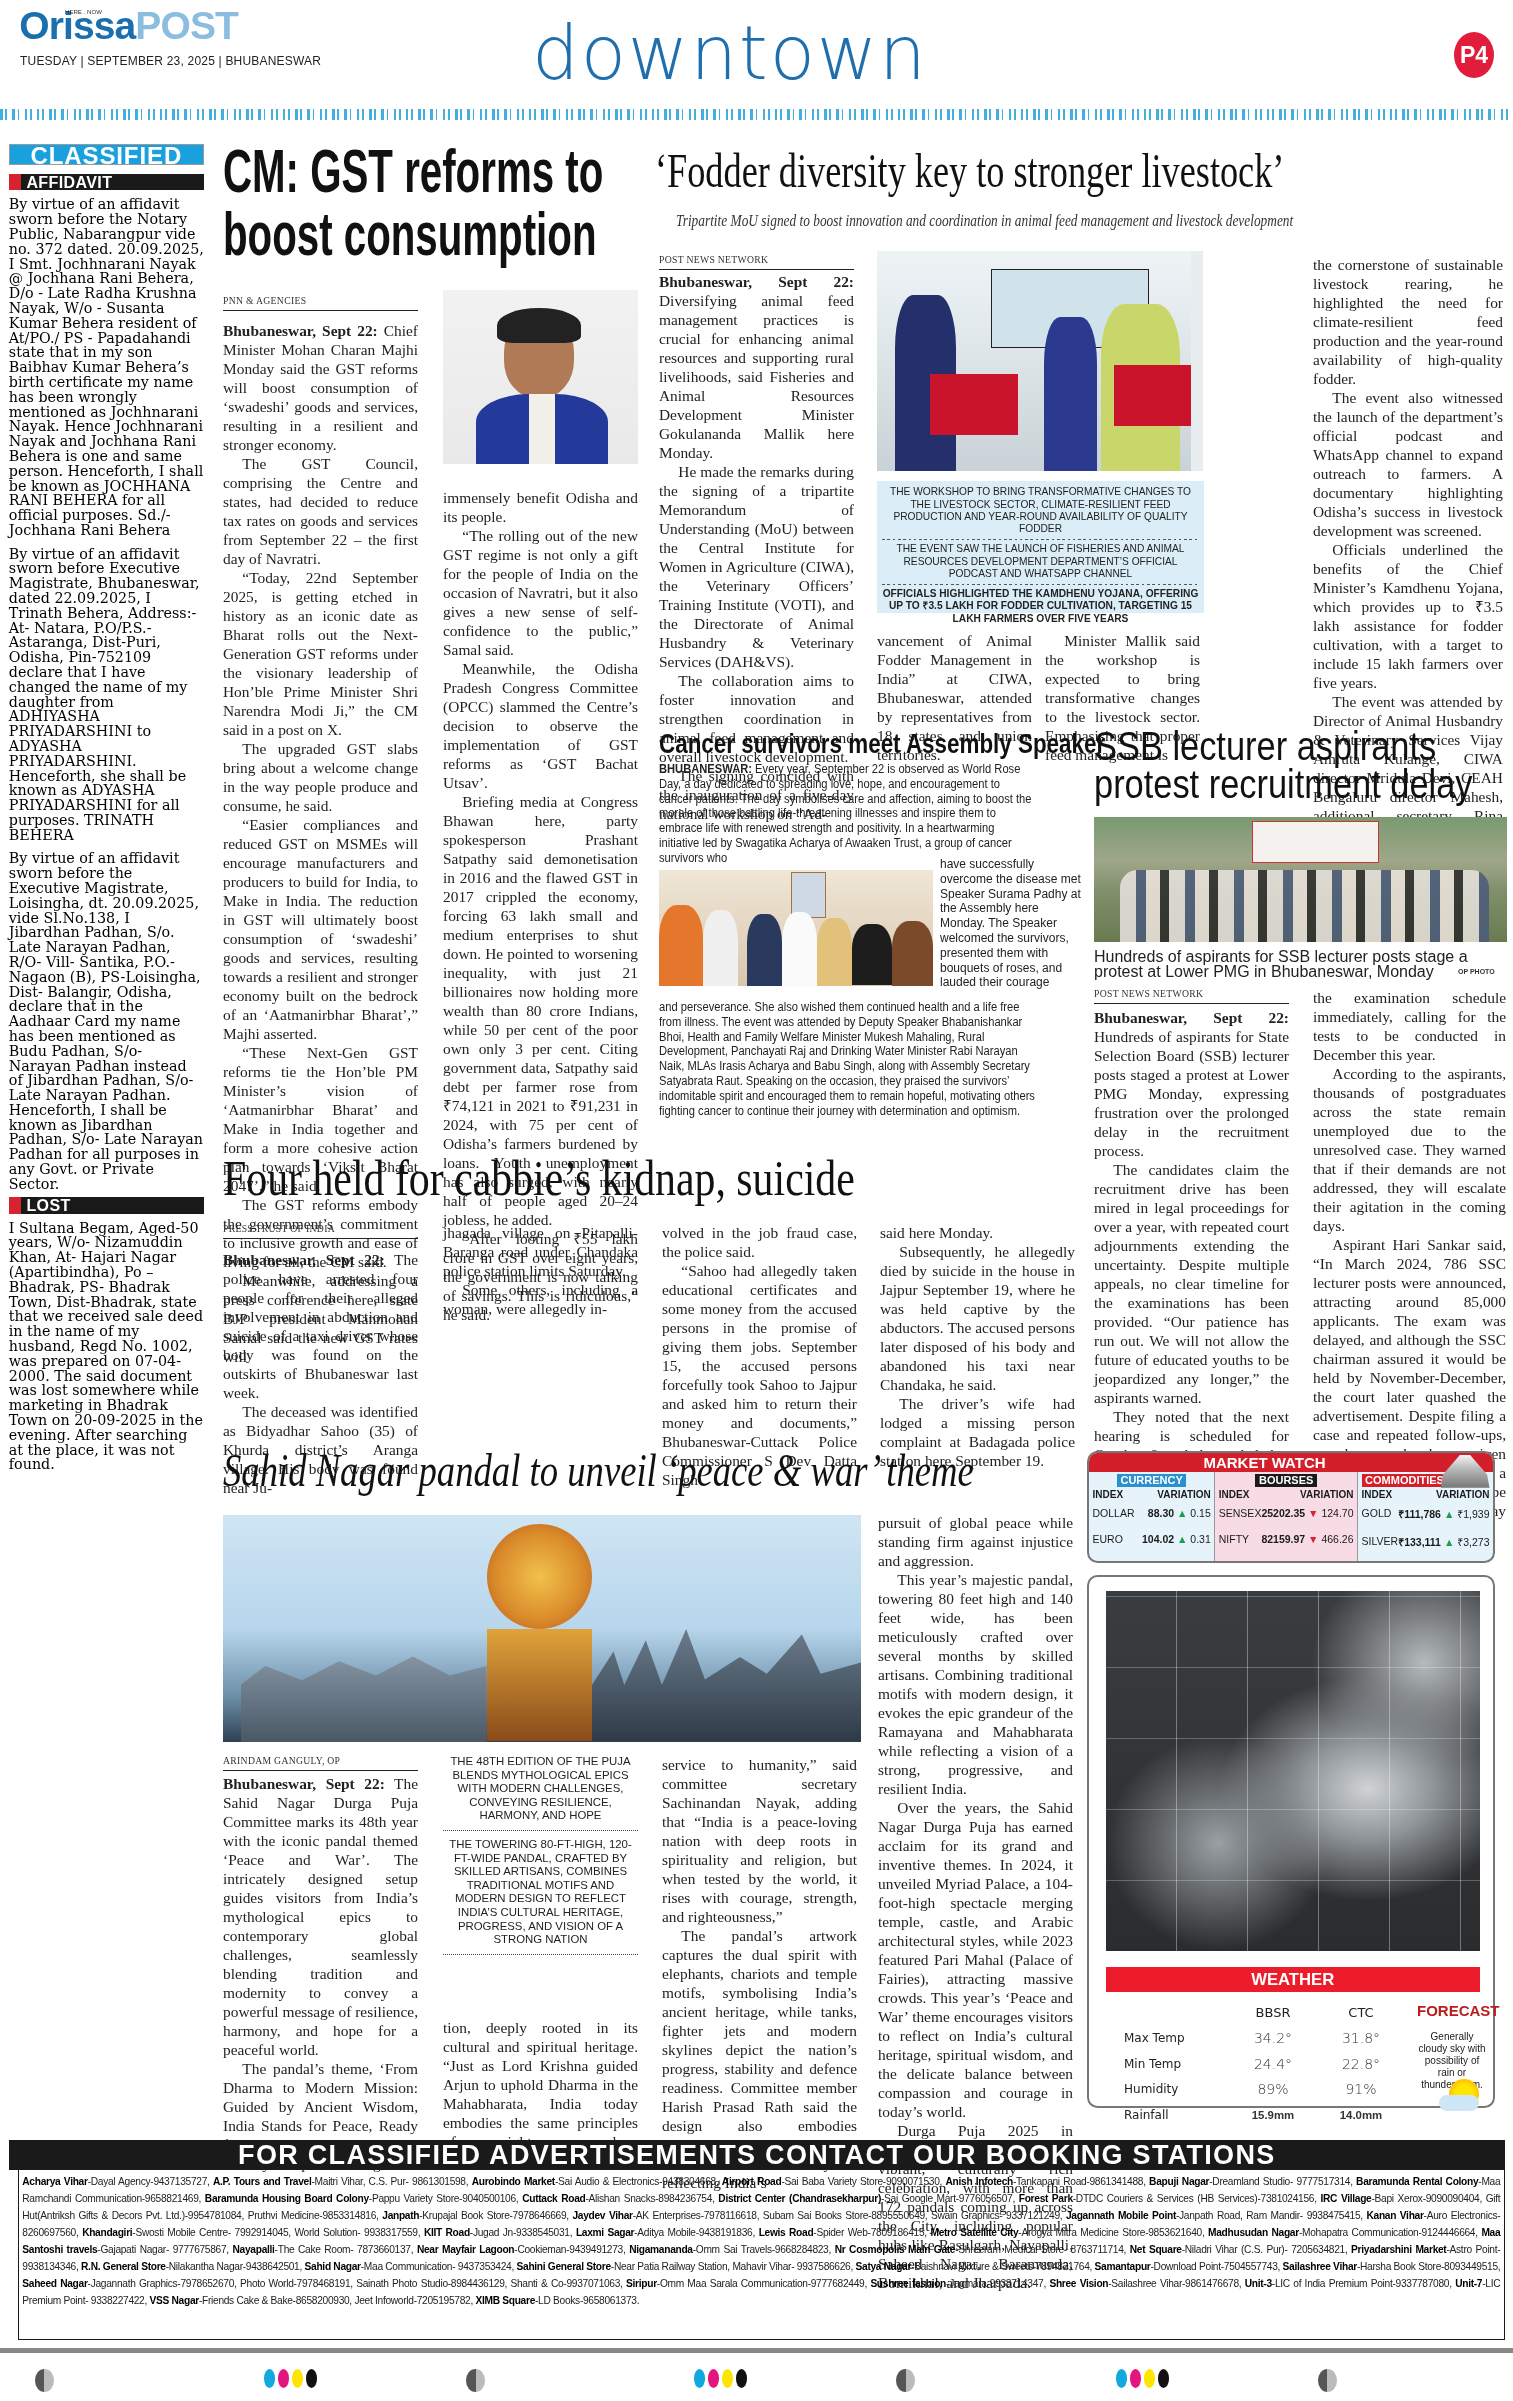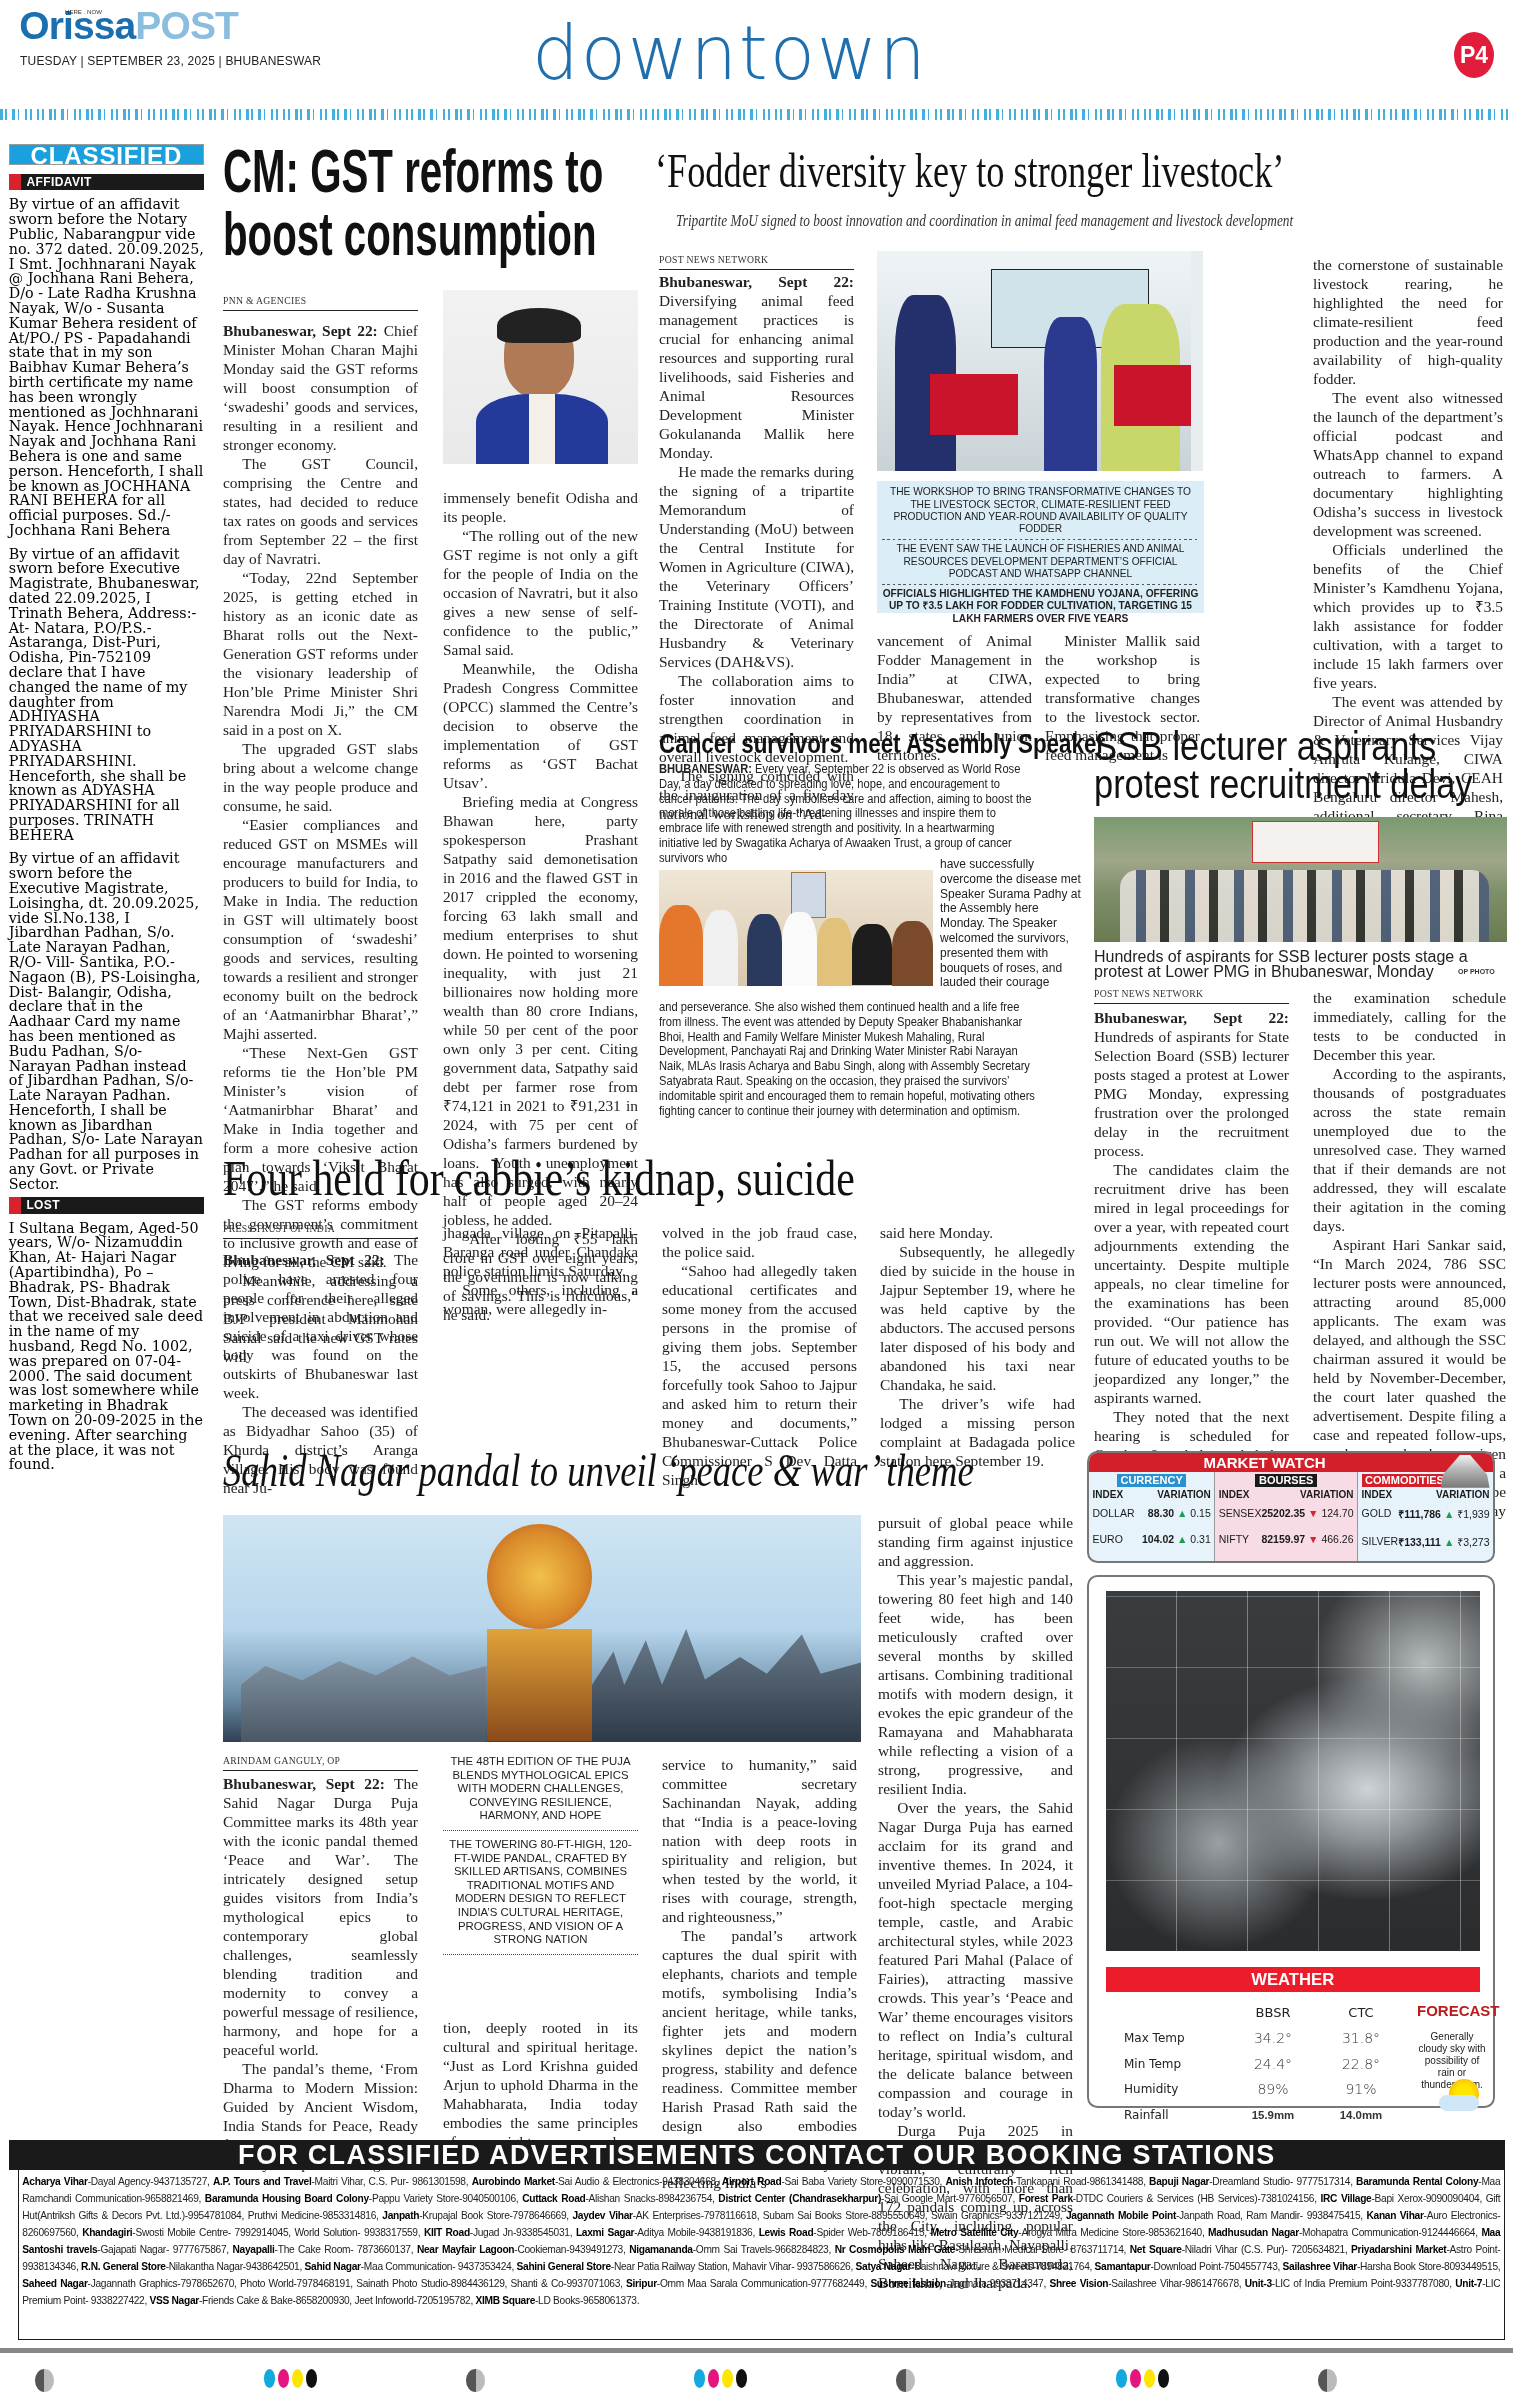--- a/index.html
+++ b/index.html
@@ -21,21 +21,21 @@
   #masthead .tagline { left: 65px; top: 8px; font-size: 6.1px; font-family:"Liberation Sans",sans-serif; color:#333; }
   #masthead .dateline { left: 20px; top: 54px; font-family: "Liberation Sans", sans-serif; font-size: 12px; color: #222; letter-spacing: 0.2px; }
   #masthead .section { left: 532px; top: 14px; font-family: "DejaVu Sans", sans-serif; font-weight: 200; font-size: 74px; color: #1f6fae; letter-spacing: 1.8px; line-height: 79px; }
   #masthead .pagebadge { left: 1454px; top: 32px; width: 40px; height: 46px; border-radius: 50%; background: #e21d3c; color: #fff; font-family:"Liberation Sans",sans-serif; font-weight:bold; font-size: 23px; display:flex; align-items:center; justify-content:center; }
   #masthead .rule { left: 0; top: 109px; width: 1513px; height: 10.5px;
     background-image: repeating-linear-gradient(90deg, #2ea6dc 0 2.6px, transparent 2.6px 5.3px, #2ea6dc 5.3px 7px, transparent 7px 12.3px); opacity: 0.9; }
 
   
   #classified { left: 8.8px; top: 144px; width: 195px; }
   .cls-head { background: #1aa1dd; color: #fff; font-family: "Liberation Sans", sans-serif; font-weight: bold; font-size: 24px; letter-spacing: 0.9px; text-align: center; height: 21px; line-height: 22px; border: 0.9px solid #999; }
-  .cls-sub { margin-top: 8.8px; background: #1a1a1a; color: #fff; font-family: "Liberation Sans", sans-serif; font-weight: bold; font-size: 12px; height: 16.7px; line-height: 17.6px; padding-left: 17.6px; position: relative; letter-spacing: 0.4px; }
+  .cls-sub { margin-top: 8.8px; background: #1a1a1a; color: #fff; font-family: "Liberation Sans", sans-serif; font-weight: bold; font-size: 16px; height: 16.7px; line-height: 17.6px; padding-left: 17.6px; position: relative; letter-spacing: 0.4px; }
   .cls-sub::before { content: ""; position: absolute; left: 0; top: 0; width: 12.3px; height: 100%; background: #d7232e; }
   .cls-text { font-family: "DejaVu Serif", serif; font-size: 14.3px; line-height: 14.8px; color: #000000; margin-top: 7px; }
   .cls-text + .cls-text { margin-top: 8.8px; }
 
   
   .hl-condensed { font-family: "Liberation Sans", sans-serif; font-weight: bold; color: #111; transform-origin: 0 0; }
 
   .byline { font-family: "Liberation Serif", serif; font-size: 9.7px; letter-spacing: 0.3px; color: #333; border-bottom: 1.8px solid #222; padding-bottom: 4.4px; text-transform: uppercase; }
 
   .photo { overflow: hidden; }

